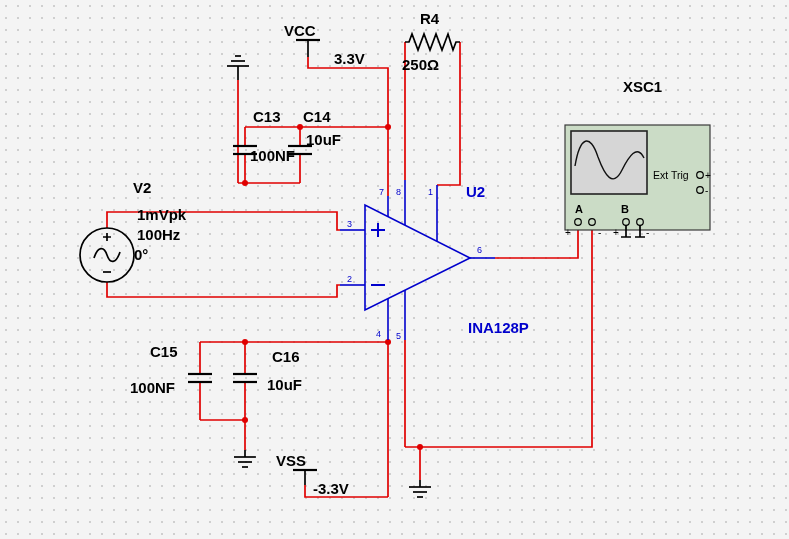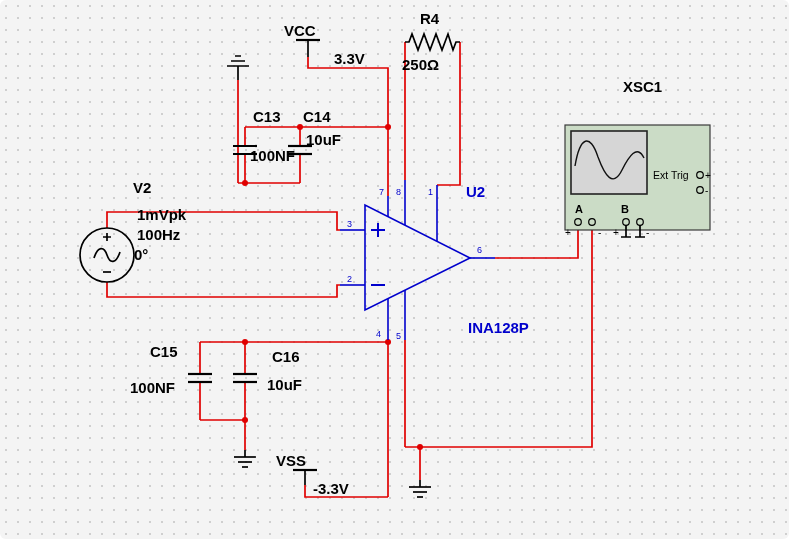--- a/index.html
+++ b/index.html
@@ -5,21 +5,20 @@
   :root{
     --wire:#e00000; --component:#000000; --ic:#0000cc;
     --bg:#f4f4f4; --grid-dot:#cfcfcf; --scope-body:#cbdcc6; --scope-screen:#d6d6d6;
   }
   html,body{margin:0;padding:0;}
   #canvas{
     width:789px;height:539px;position:relative;overflow:hidden;
     background-color:var(--bg);
     background-image:radial-gradient(var(--grid-dot) 1px, transparent 1.2px);
     background-size:12px 12px;
-    border-radius:6px;
   }
   svg{display:block;position:absolute;left:0;top:0;}
   .wire{stroke:var(--wire);stroke-width:1.7;fill:none;}
   .sym{stroke:var(--component);stroke-width:1.7;fill:none;}
   .plate{stroke:var(--component);stroke-width:2.2;fill:none;}
   .bar{stroke:var(--component);stroke-width:2.2;fill:none;}
   .icsym{stroke:var(--ic);stroke-width:1.6;fill:none;}
   .icsign{stroke:var(--ic);stroke-width:2;fill:none;}
   .dot{fill:var(--wire);stroke:none;}
   text{font-family:"Liberation Sans","DejaVu Sans",sans-serif;fill:#000;}

